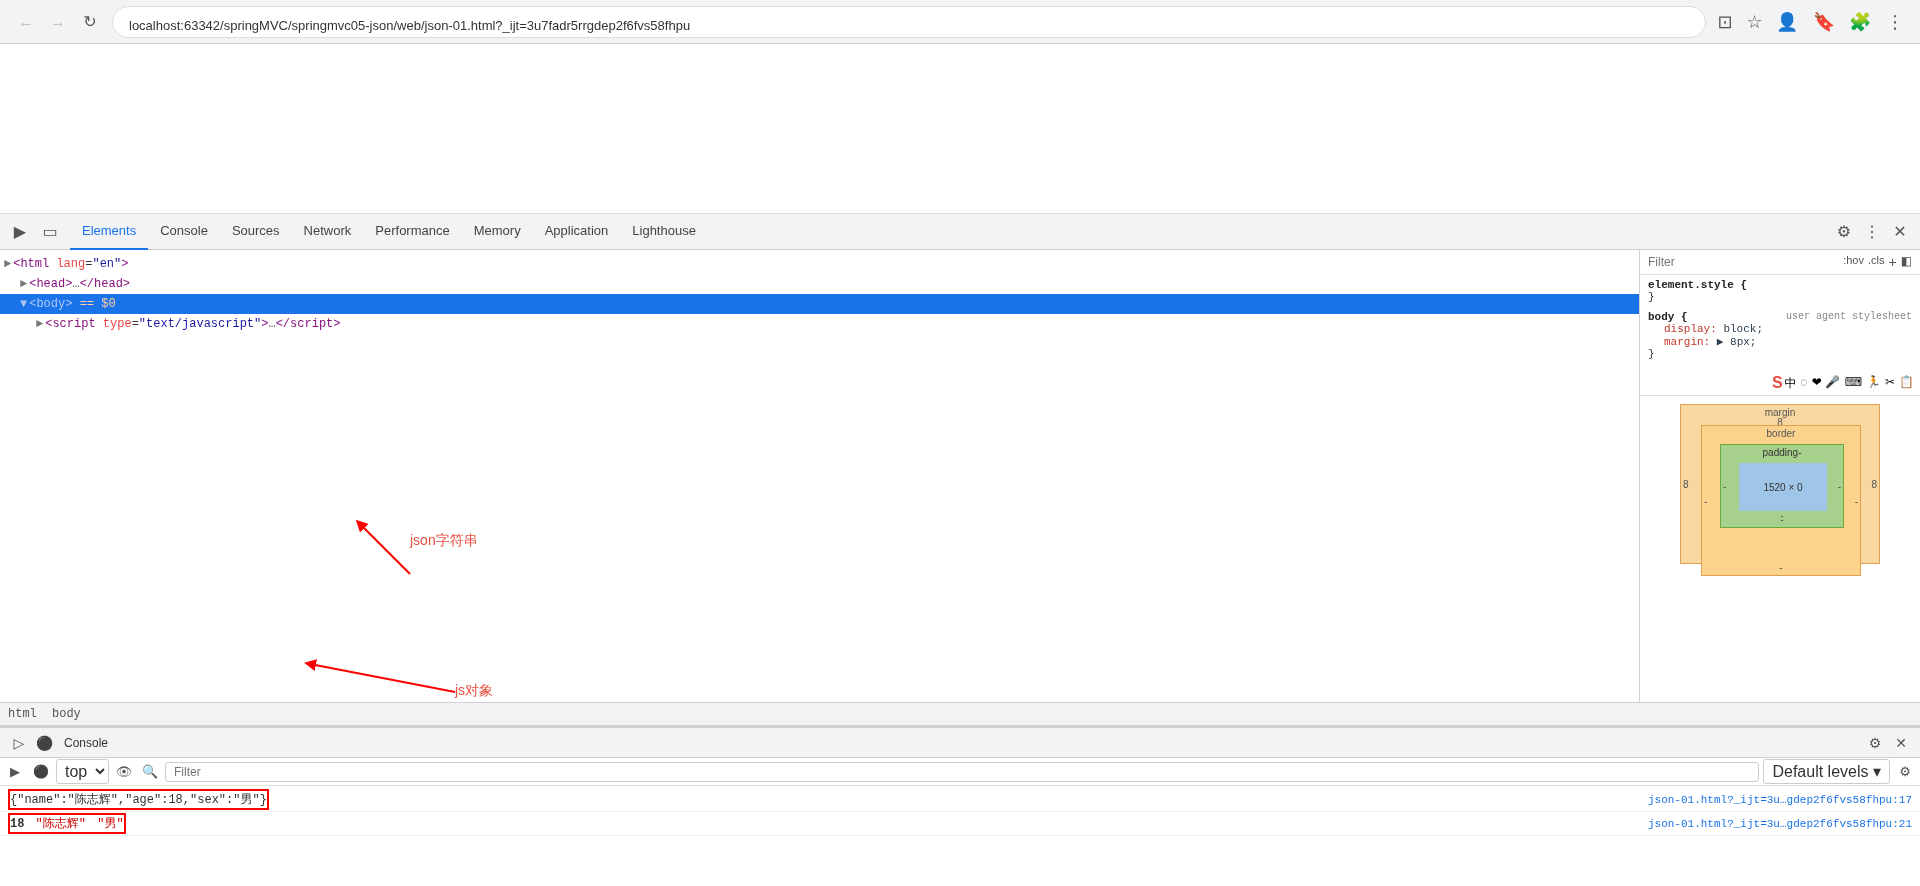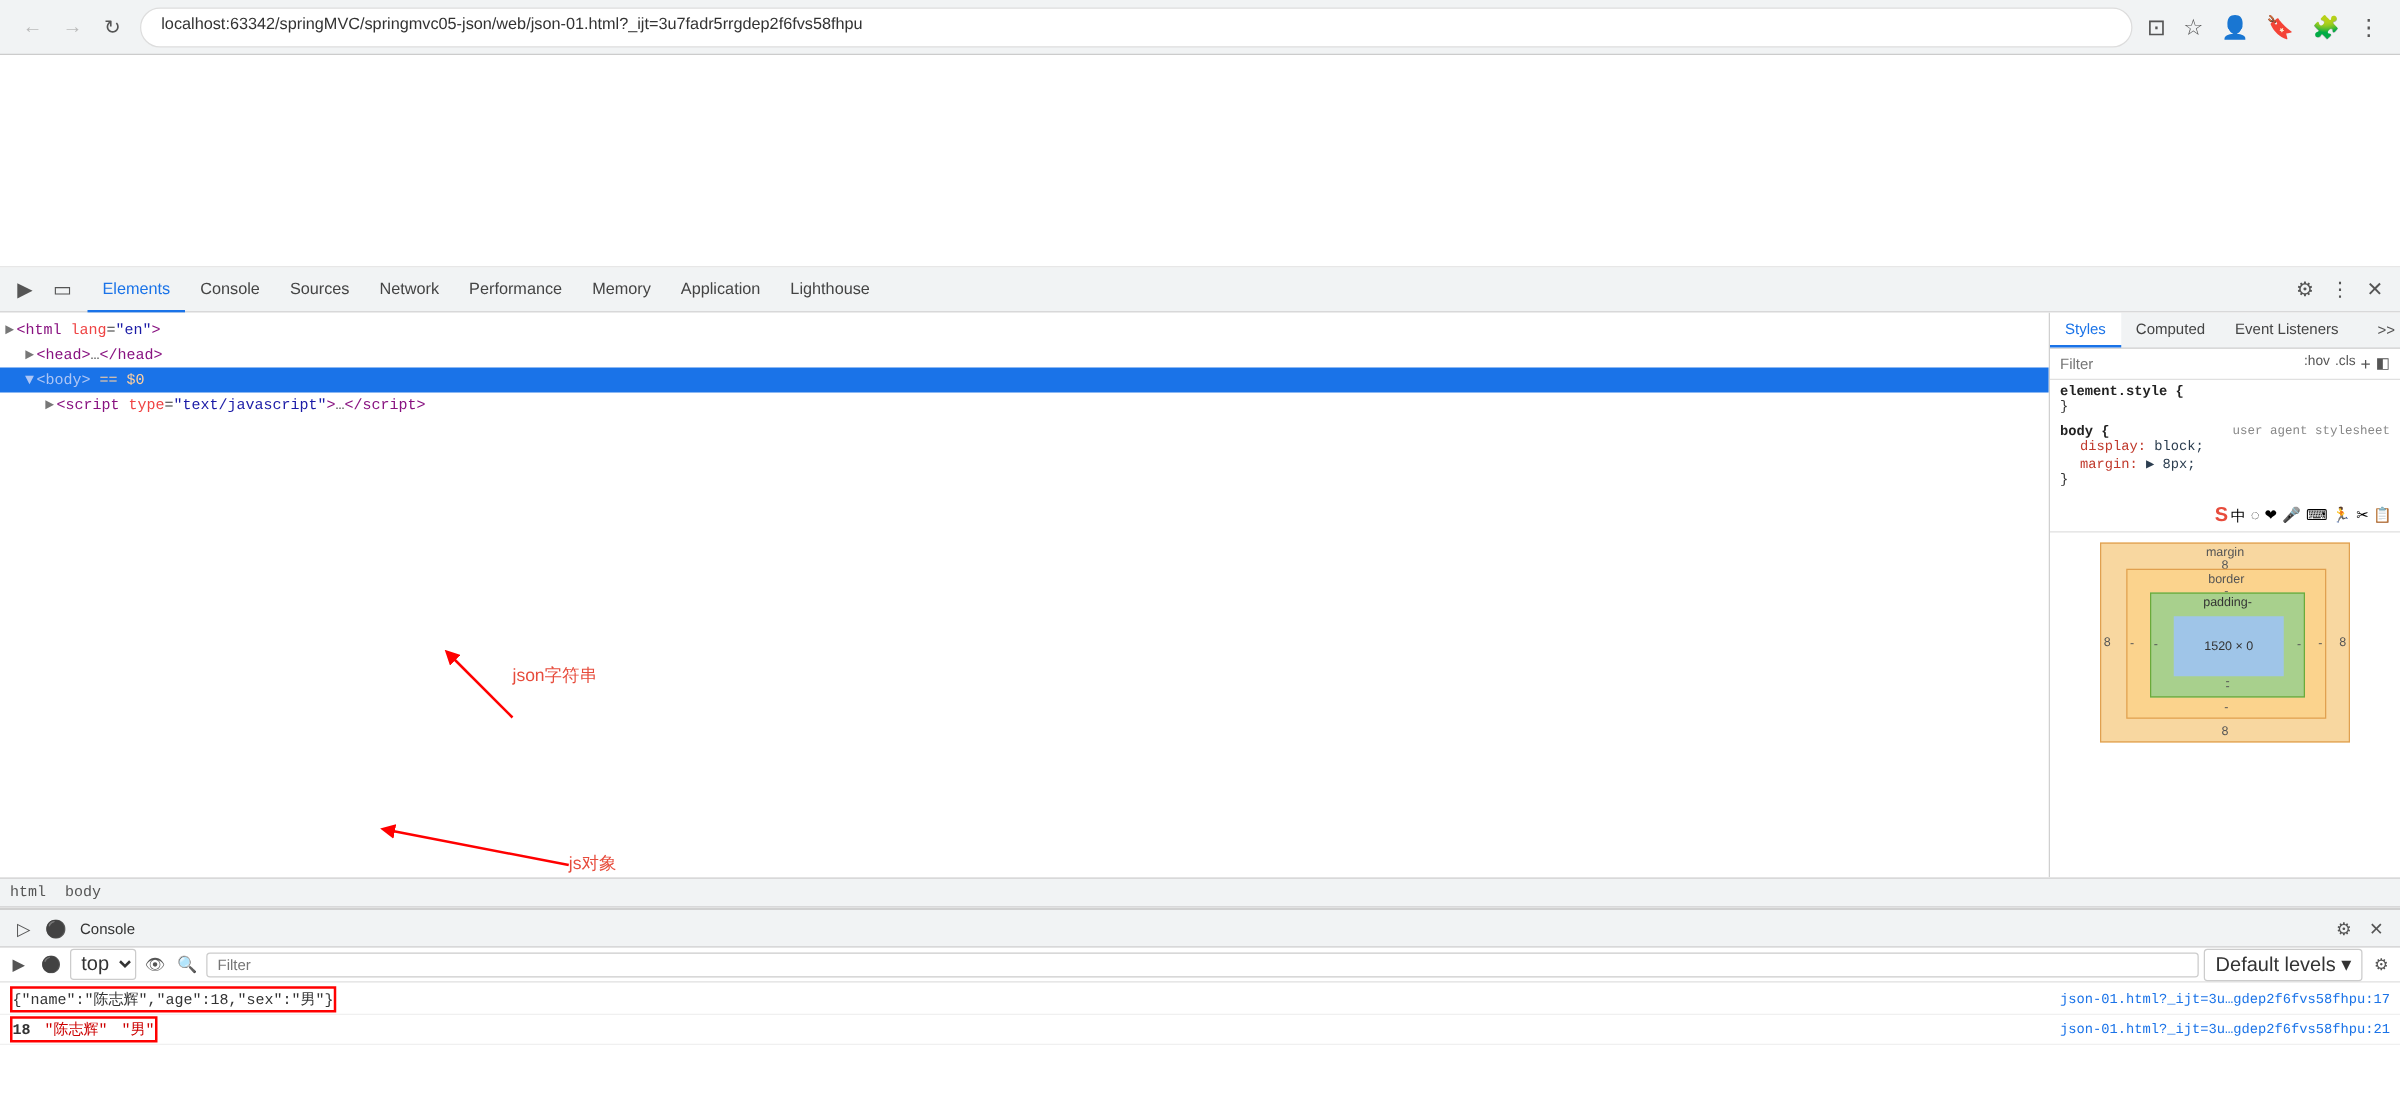--- a/index.html
+++ b/index.html
@@ -28,21 +28,21 @@
     .nav-btn.disabled { color: #bbb; cursor: default; }
     .address-bar {
       flex: 1;
       background: #fff;
       border: 1px solid #ddd;
       border-radius: 20px;
       padding: 4px 16px;
       font-size: 13px;
       color: #333;
       display: flex;
-      align-items: flex-start;
+      align-items: flex-end;
       height: 32px;
     }
     .address-text { flex: 1; color: #333; }
     .browser-actions { display: flex; gap: 6px; align-items: center; color: #555; font-size: 18px; }
     .browser-action-btn { cursor: pointer; padding: 4px; }
 
     
     .page-content {
       background: #fff;
       height: 170px;
@@ -404,28 +404,20 @@
         </div>
         <div class="dom-line indent-1 selected">
           <span style="color:#aec6f5;margin-right:2px;">▼</span><span class="tag">&lt;body&gt;</span>&nbsp;<span class="special">== $0</span>
         </div>
         <div class="dom-line indent-2">
           <span class="expand-arrow">►</span><span class="tag">&lt;script</span>&nbsp;<span class="attr-name">type</span>=<span class="attr-value">"text/javascript"</span><span class="tag">&gt;</span><span style="color:#555">…</span><span class="tag">&lt;/script&gt;</span>
         </div>
       </div>
 
       <div class="styles-panel">
-        <div class="styles-tabs">
-          <div class="styles-tab active">Styles</div>
-          <div class="styles-tab">Computed</div>
-          <div class="styles-tab">Event Listeners</div>
-          <div class="styles-tab-actions">
-            <span style="font-size:12px;cursor:pointer;">&gt;&gt;</span>
-          </div>
-        </div>
 
         <div class="styles-filter">
           <input type="text" placeholder="Filter" style="border: none; outline: none; font-size: 12px; flex: 1 1 0%; background: none;">
           <div class="filter-actions">
             <span style="font-size:11px;color:#555;cursor:pointer;">:hov</span>
             <span style="font-size:11px;color:#555;cursor:pointer;">.cls</span>
             <span style="font-size:14px;color:#555;cursor:pointer;">+</span>
             <span style="font-size:12px;cursor:pointer;">◧</span>
           </div>
         </div>
@@ -467,21 +459,21 @@
         <div class="box-model-container">
           <div style="position:relative;width:200px;height:160px;">
 
             <div style="position:absolute;top:0;left:0;width:200px;height:160px;background:#f8d7a0;border:1px solid #e0a050;">
               <span style="position:absolute;top:2px;left:50%;transform:translateX(-50%);font-size:10px;color:#555;">margin</span>
               <span style="position:absolute;top:12px;left:50%;transform:translateX(-50%);font-size:10px;color:#555;">8</span>
               <span style="position:absolute;bottom:2px;left:50%;transform:translateX(-50%);font-size:10px;color:#555;">8</span>
               <span style="position:absolute;left:2px;top:50%;transform:translateY(-50%);font-size:10px;color:#555;">8</span>
               <span style="position:absolute;right:2px;top:50%;transform:translateY(-50%);font-size:10px;color:#555;">8</span>
 
-              <div style="position:absolute;top:20px;left:20px;width:160px;height:120px;background:#fbd38d;border:1px solid #e0a050;">
+              <div style="position:absolute;top:20px;left:20px;width:160px;height:151px;background:#fbd38d;border:1px solid #e0a050;">
                 <span style="position:absolute;top:2px;left:50%;transform:translateX(-50%);font-size:10px;color:#555;">border</span>
                 <span style="position:absolute;top:12px;left:50%;transform:translateX(-50%);font-size:10px;color:#555;">-</span>
                 <span style="position:absolute;bottom:2px;left:50%;transform:translateX(-50%);font-size:10px;color:#555;">-</span>
                 <span style="position:absolute;left:2px;top:50%;transform:translateY(-50%);font-size:10px;color:#555;">-</span>
                 <span style="position:absolute;right:2px;top:50%;transform:translateY(-50%);font-size:10px;color:#555;">-</span>
 
                 <div style="position:absolute;top:18px;left:18px;width:124px;height:84px;background:#a8d08d;border:1px solid #6aaa3a;">
                   <span style="position:absolute;top:2px;left:50%;transform:translateX(-50%);font-size:10px;color:#333;">padding-</span>
                   <span style="position:absolute;top:14px;left:50%;transform:translateX(-50%);font-size:10px;color:#555;">-</span>
                   <span style="position:absolute;bottom:2px;left:50%;transform:translateX(-50%);font-size:10px;color:#555;">-</span>

